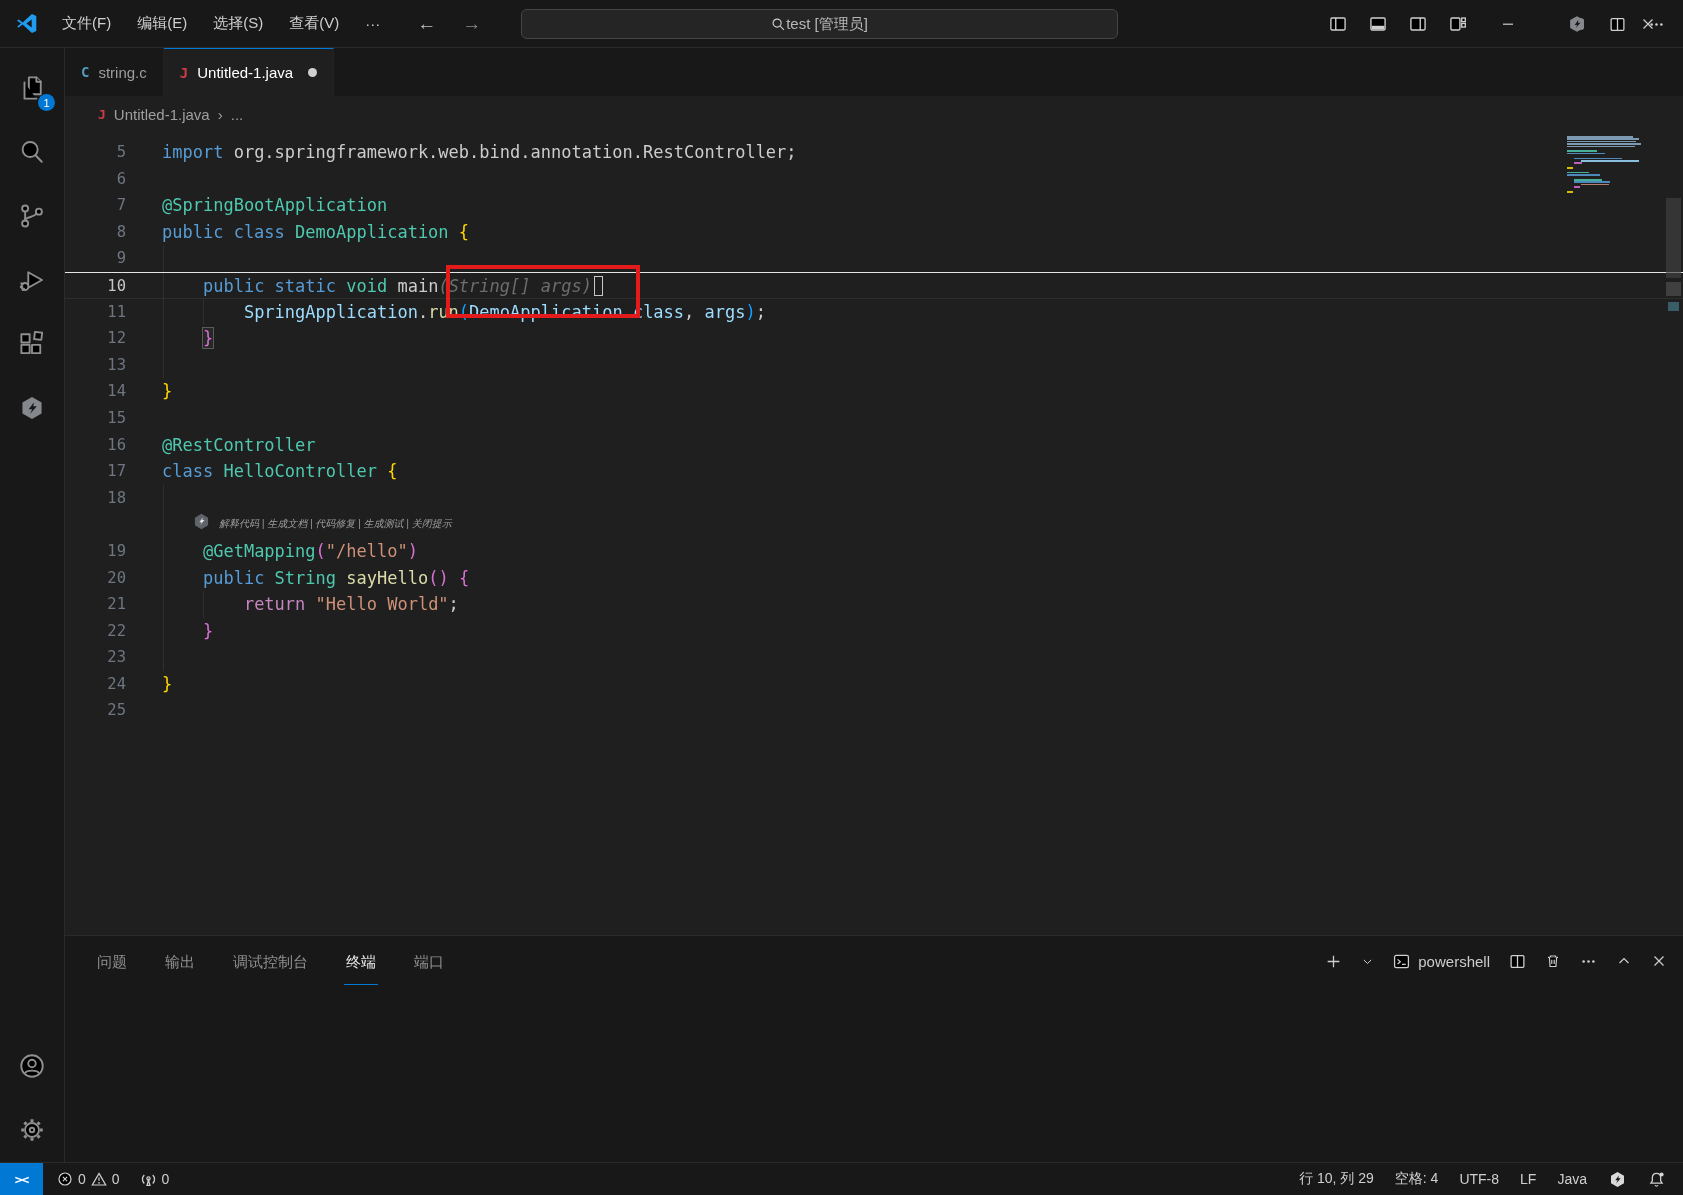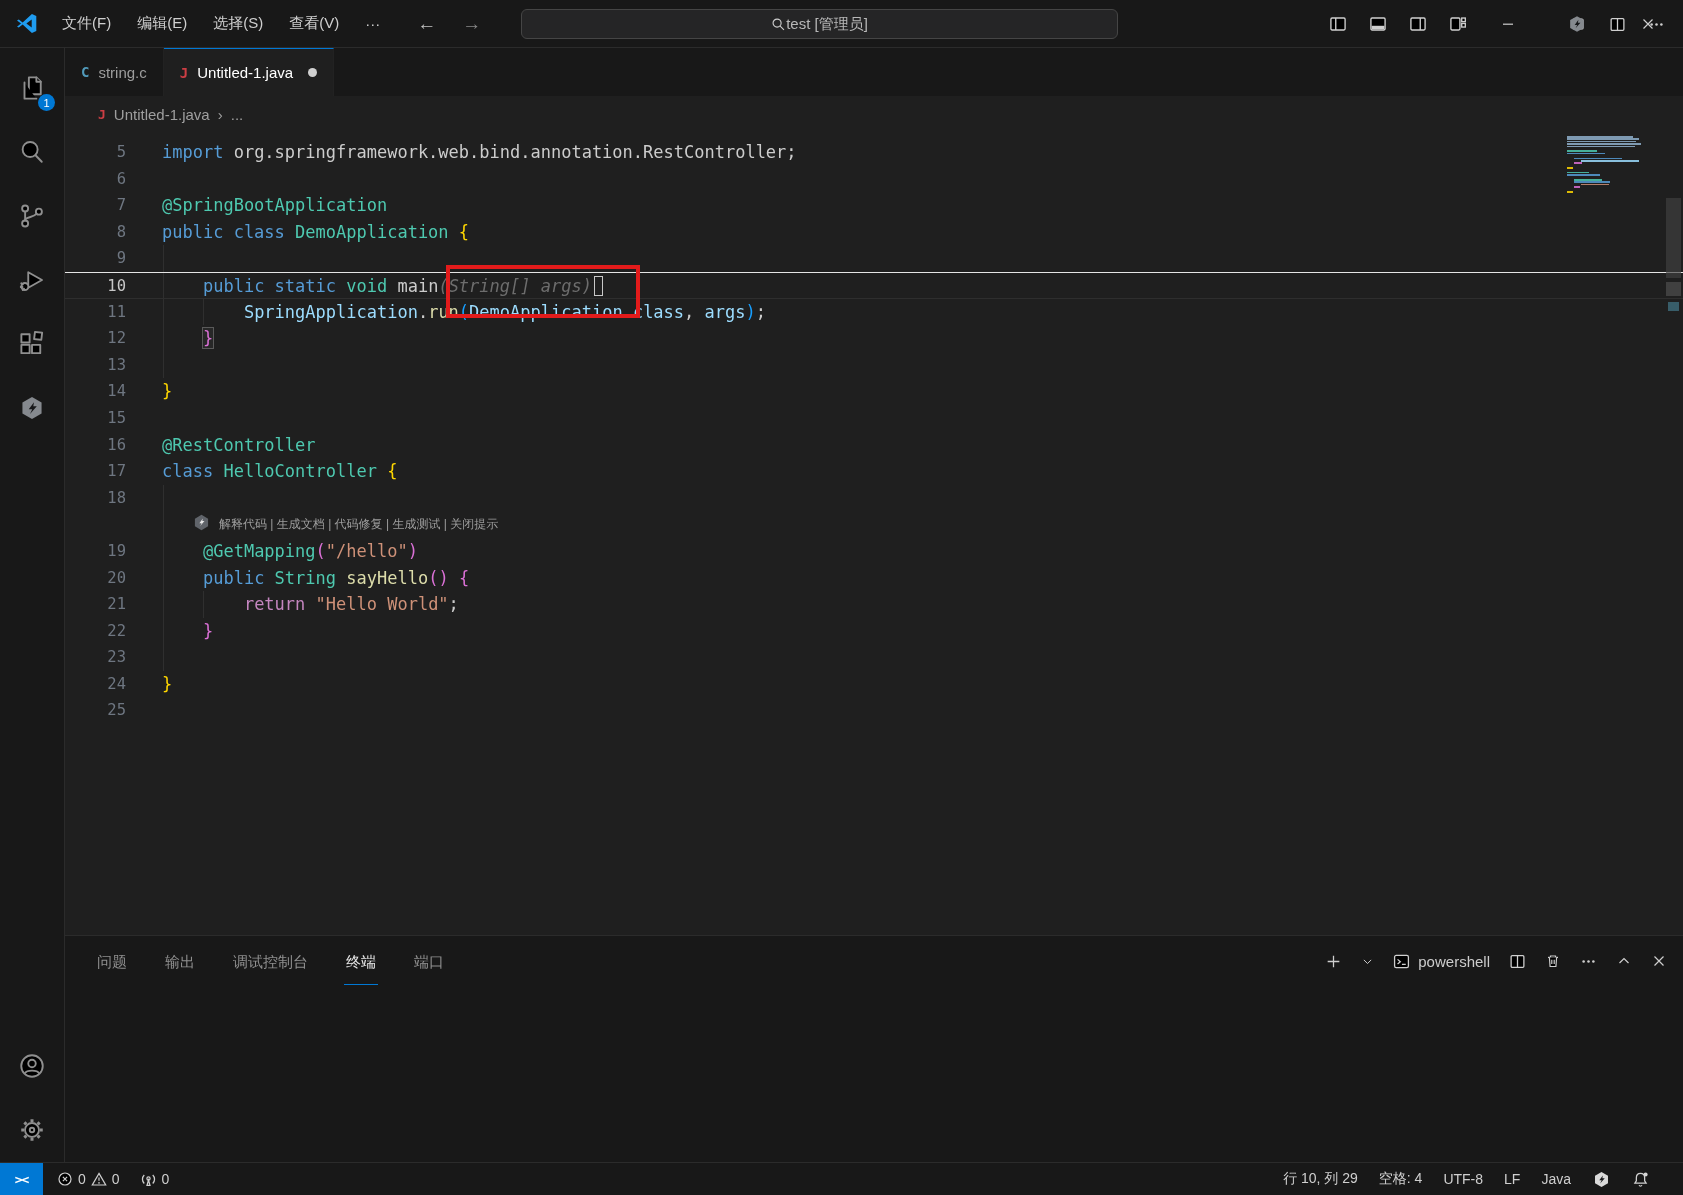--- a/index.html
+++ b/index.html
@@ -52,21 +52,21 @@
   .gut{display:inline-block;width:97px;padding-right:36px;box-sizing:border-box;text-align:right;
        color:#6e7681;font-size:15.5px;vertical-align:top;}
   .crow.current .gut{color:#c7c7c7;}
   .guide{position:absolute;top:0;bottom:0;width:1px;background:#2f2f2f;}
   .tk-kw{color:#569CD6}.tk-type{color:#4EC9B0}.tk-fn{color:#DCDCAA}.tk-var{color:#9CDCFE}
   .tk-str{color:#CE9178}.tk-ctrl{color:#C586C0}.tk-plain{color:#CCCCCC}
   .tk-b1{color:#FFD700}.tk-b2{color:#DA70D6}.tk-b3{color:#179FFF}
   .tk-ghost{color:#6d6d6d;font-style:italic}
   .match{outline:1px solid #5a5a5a;background:rgba(120,120,120,.10);}
   .cursor-hollow{display:inline-block;width:9px;height:20px;border:1px solid #c8c8c8;vertical-align:-4px;margin-left:2px;box-sizing:border-box;}
-  .lens-row{font-family:"Liberation Sans","DejaVu Sans",sans-serif;font-size:12px;color:#9d9d9d;}
+  .lens-row{font-family:"Liberation Sans","DejaVu Sans",sans-serif;font-size:10px;color:#9d9d9d;font-style:italic;}
   .lens-row .lens-wrap{margin-left:31px;}
   .lens-ico{display:inline-block;vertical-align:-3px;margin-right:9px;}
   .lens-link{color:#9d9d9d;}
   #annotation-box{position:absolute;left:381px;top:133px;width:186px;height:45px;border:4px solid #e31b1b;z-index:6;pointer-events:none;}
   #minimap{position:absolute;right:24px;top:4px;width:92px;height:60px;}
   .mm-line{height:1.6px;margin-bottom:0.8px;opacity:.85;}
   #scrollbar{position:absolute;right:2px;top:66px;width:15px;height:80px;background:#424242;opacity:.65;}
   #scroll-mark1{position:absolute;right:2px;top:150px;width:15px;height:14px;background:#4e4e4e;opacity:.7;}
   #scroll-mark2{position:absolute;right:4px;top:170px;width:11px;height:9px;background:#3f6d7c;opacity:.8;}
 
@@ -82,21 +82,21 @@
             font-family:"DejaVu Sans Mono","Liberation Mono",monospace;font-size:16px;color:#cccccc;}
   .term-cursor{display:inline-block;width:10px;height:20px;border:1px solid #cfcfcf;vertical-align:-4px;margin-left:8px;box-sizing:border-box;}
 
   
   #statusbar{position:absolute;left:0;top:1162px;width:100%;height:33px;background:#181818;border-top:1px solid #2b2b2b;
              display:flex;align-items:center;box-sizing:border-box;font-size:14px;color:#cfcfcf;}
   #remote-ind{width:43px;height:100%;background:#0078d4;color:#fff;display:flex;align-items:center;justify-content:center;
               font-family:"DejaVu Sans Mono","Liberation Mono",monospace;font-size:13px;font-weight:bold;letter-spacing:-1px;}
   .sb-item{display:flex;align-items:center;gap:5px;padding:0 6px;height:100%;}
   #sb-left{display:flex;align-items:center;gap:8px;margin-left:8px;height:100%;}
-  #sb-right{margin-left:auto;display:flex;align-items:center;gap:9px;padding-right:28px;height:100%;}
+  #sb-right{margin-left:auto;display:flex;align-items:center;gap:9px;padding-right:12px;height:100%;}
   svg{display:block;}
 </style>
 </head>
 <body>
 
 <div id="app">
 
   <div id="titlebar">
     <span id="logo">
         <svg width="25" height="25" viewBox="0 0 24 24">

